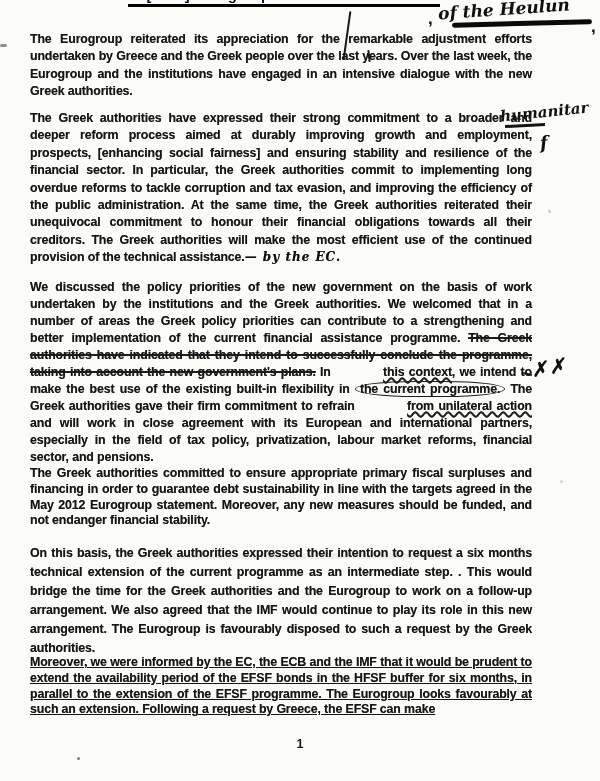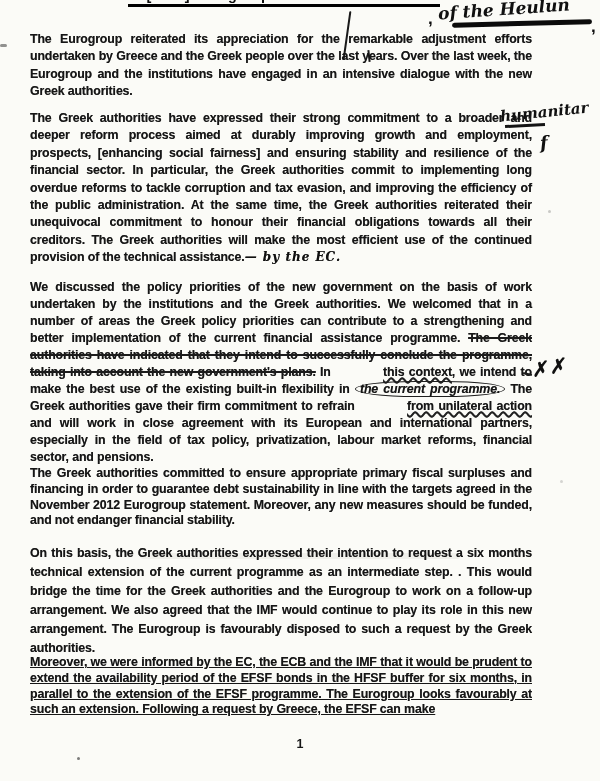--- a/index.html
+++ b/index.html
@@ -12,21 +12,21 @@
     position:absolute;left:30px;width:502px;
     text-align:justify;font-weight:bold;font-size:12.4px;
     letter-spacing:-0.15px;line-height:17.4px;
     text-shadow:0 0 0.4px rgba(10,10,10,0.55);
   }
   .tight{line-height:19px;}
   .strike{text-decoration:line-through;text-decoration-thickness:2px;text-decoration-color:#1c1c1c;}
   .hand-ul{text-decoration:underline;text-decoration-style:wavy;text-decoration-thickness:1.5px;text-decoration-color:#222;margin-left:48px;}
   .circled{
     border:1.8px solid #1e1e1e;border-radius:50% / 62%;
-    padding:0 4px;box-decoration-break:clone;font-style:italic;-webkit-box-decoration-break:clone;
+    padding:0 4px;box-decoration-break:clone;-webkit-box-decoration-break:clone;
   }
   .hw{
     font-family:"DejaVu Serif",serif;font-style:italic;font-weight:bold;color:#101010;
   }
   .hw-inline{font-size:12px;letter-spacing:1px;white-space:nowrap;}
   .abs{position:absolute;}
   
   .title-clip{position:absolute;top:0;left:128px;width:312px;height:11px;overflow:hidden;}
   .title-inner{
     position:absolute;top:-13px;left:0;width:100%;text-align:center;
@@ -71,21 +71,21 @@
   <div class="abs margin-note-ul"></div>
   <div class="abs hw margin-f">f</div>
 
   <div class="para" style="top:110px;"><span>The Greek authorities have expressed their strong commitment to a broader and deeper reform process aimed at durably improving growth and employment, prospects, [enhancing social fairness] and ensuring stability and resilience of the financial sector. In particular, the Greek authorities commit to implementing long overdue reforms to tackle corruption and tax evasion, and improving the efficiency of the public administration. At the same time, the Greek authorities reiterated their unequivocal commitment to honour their financial obligations towards all their creditors. The Greek authorities will make the most efficient use of the continued provision of the technical assistance.</span><span class="hw hw-inline">— by the EC.</span></div>
 
   <div class="para" style="top:279px;line-height:17px;"><span>We discussed the policy priorities of the new government on the basis of work undertaken by the institutions and the Greek authorities. We welcomed that in a number of areas the Greek policy priorities can contribute to a strengthening and better implementation of the current financial assistance programme. </span><span class="strike">The Greek authorities have indicated that they intend to successfully conclude the programme, taking into account the new government's plans.</span><span> In </span><span class="hand-ul">this context</span><span>, we intend to make the best use of the existing built-in flexibility in </span><span class="circled">the current programme.</span><span> The Greek authorities gave their firm commitment to refrain </span><span class="hand-ul">from unilateral action</span><span> and will work in close agreement with its European and international partners, especially in the field of tax policy, privatization, labour market reforms, financial sector, and pensions.</span></div>
 
   <div class="abs hw xx-mark">✗✗</div>
   <div class="abs xx-dash"></div>
 
-  <div class="para tight" style="top:466px;line-height:15.8px;">The Greek authorities committed to ensure appropriate primary fiscal surpluses and financing in order to guarantee debt sustainability in line with the targets agreed in the November 2012 Eurogroup statement. Moreover, any new measures should be funded, and not endanger financial stability.</div>
+  <div class="para tight" style="top:466px;line-height:15.8px;">The Greek authorities committed to ensure appropriate primary fiscal surpluses and financing in order to guarantee debt sustainability in line with the targets agreed in the May 2012 Eurogroup statement. Moreover, any new measures should be funded, and not endanger financial stability.</div>
   <div class="abs smudge"></div>
 
   <div class="para tight" style="top:544px;">On this basis, the Greek authorities expressed their intention to request a six months technical extension of the current programme as an  intermediate step. . This would bridge the time for the Greek authorities and the Eurogroup to work on a follow-up arrangement.  We also agreed that the IMF would continue to play its role in this new arrangement. The Eurogroup is favourably disposed to such a request by the Greek authorities.</div>
 
   <div class="para tight" style="top:655px;line-height:15.8px;text-decoration:underline;">Moreover, we were informed by the EC, the ECB and the IMF that it would be prudent to extend the availability period of the EFSF bonds in the HFSF buffer for six months, in parallel to the extension of the EFSF programme. The Eurogroup looks favourably at such an extension. Following a request by Greece, the EFSF can make</div>
 
   <div class="page-number">1</div>
 
   <div class="abs edge-mark"></div>
   <div class="abs speck" style="left:77px;top:757px;"></div>

